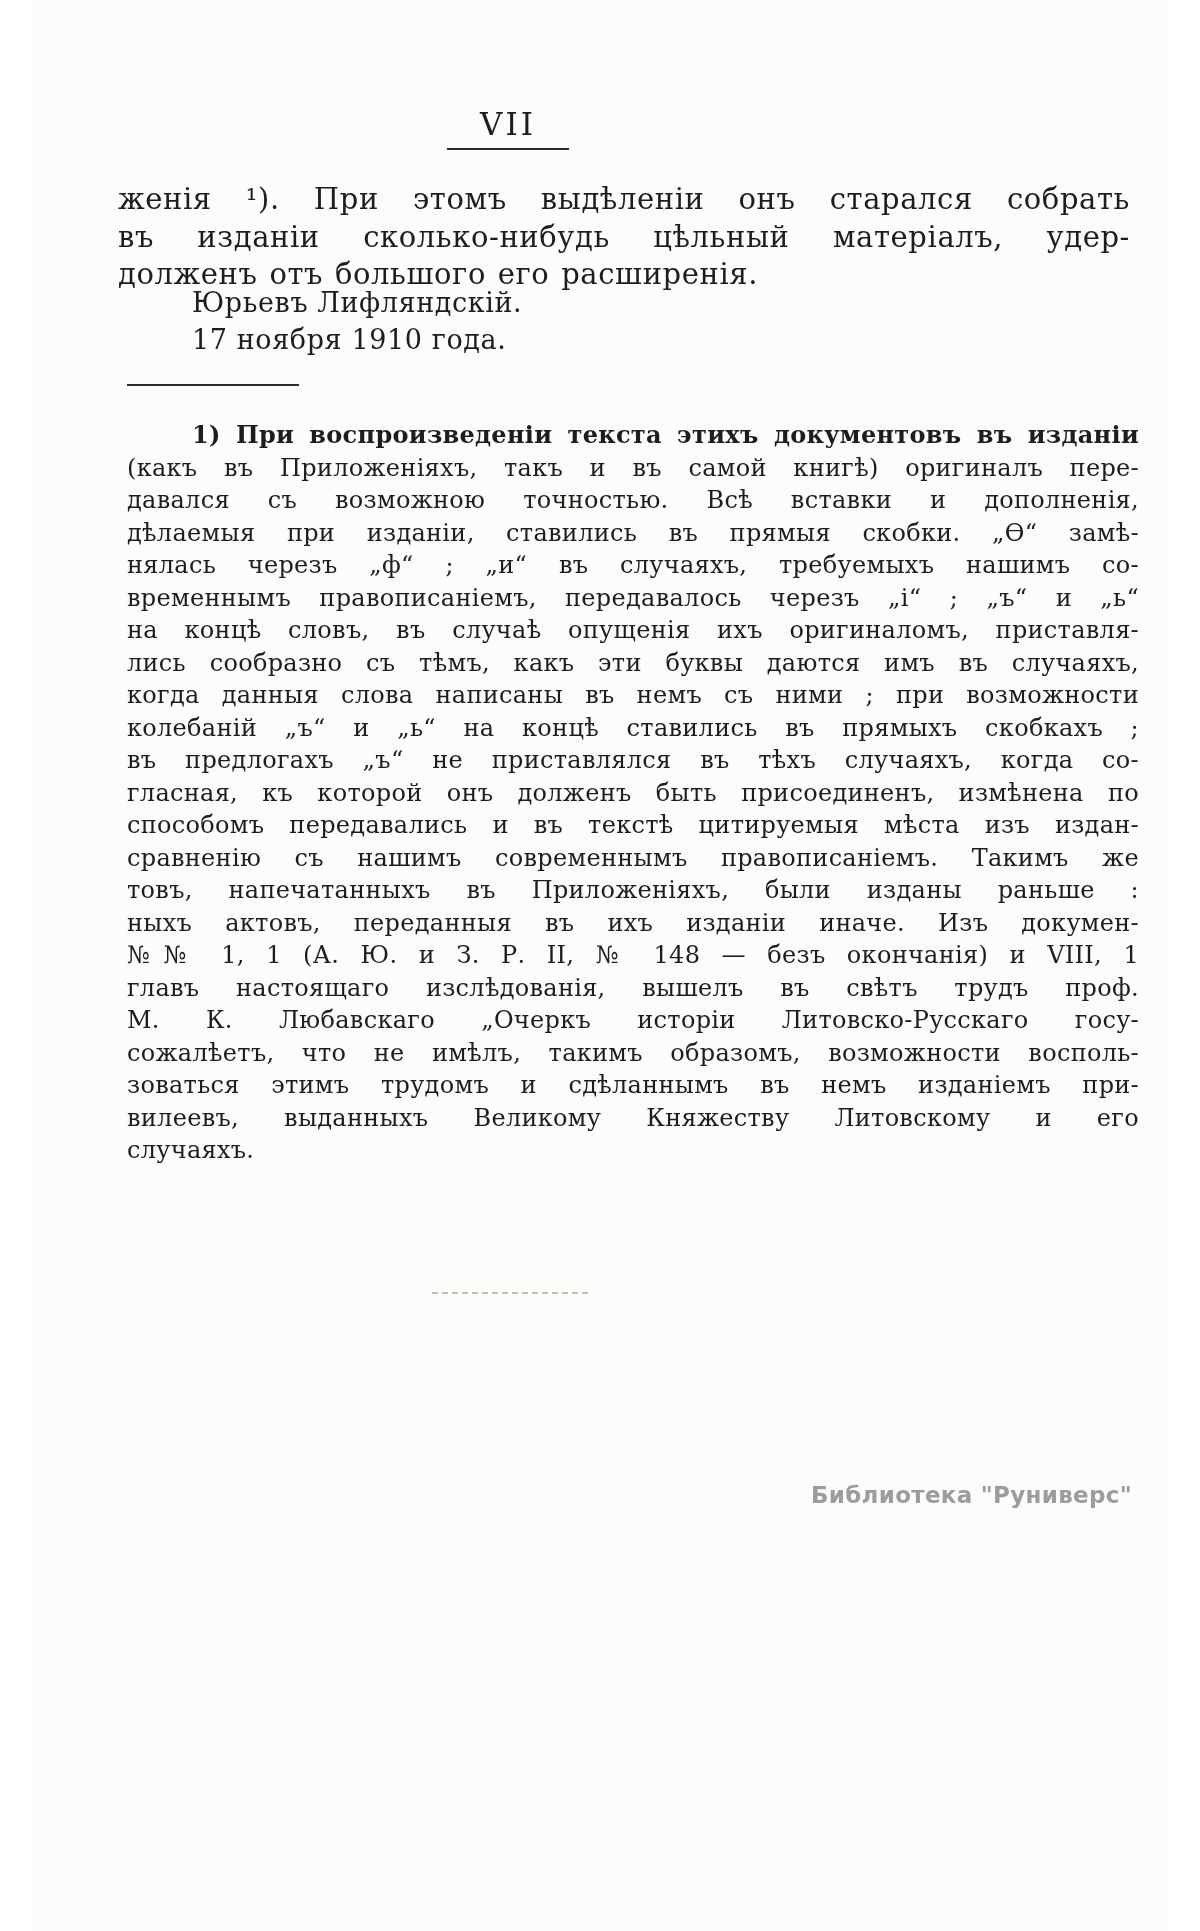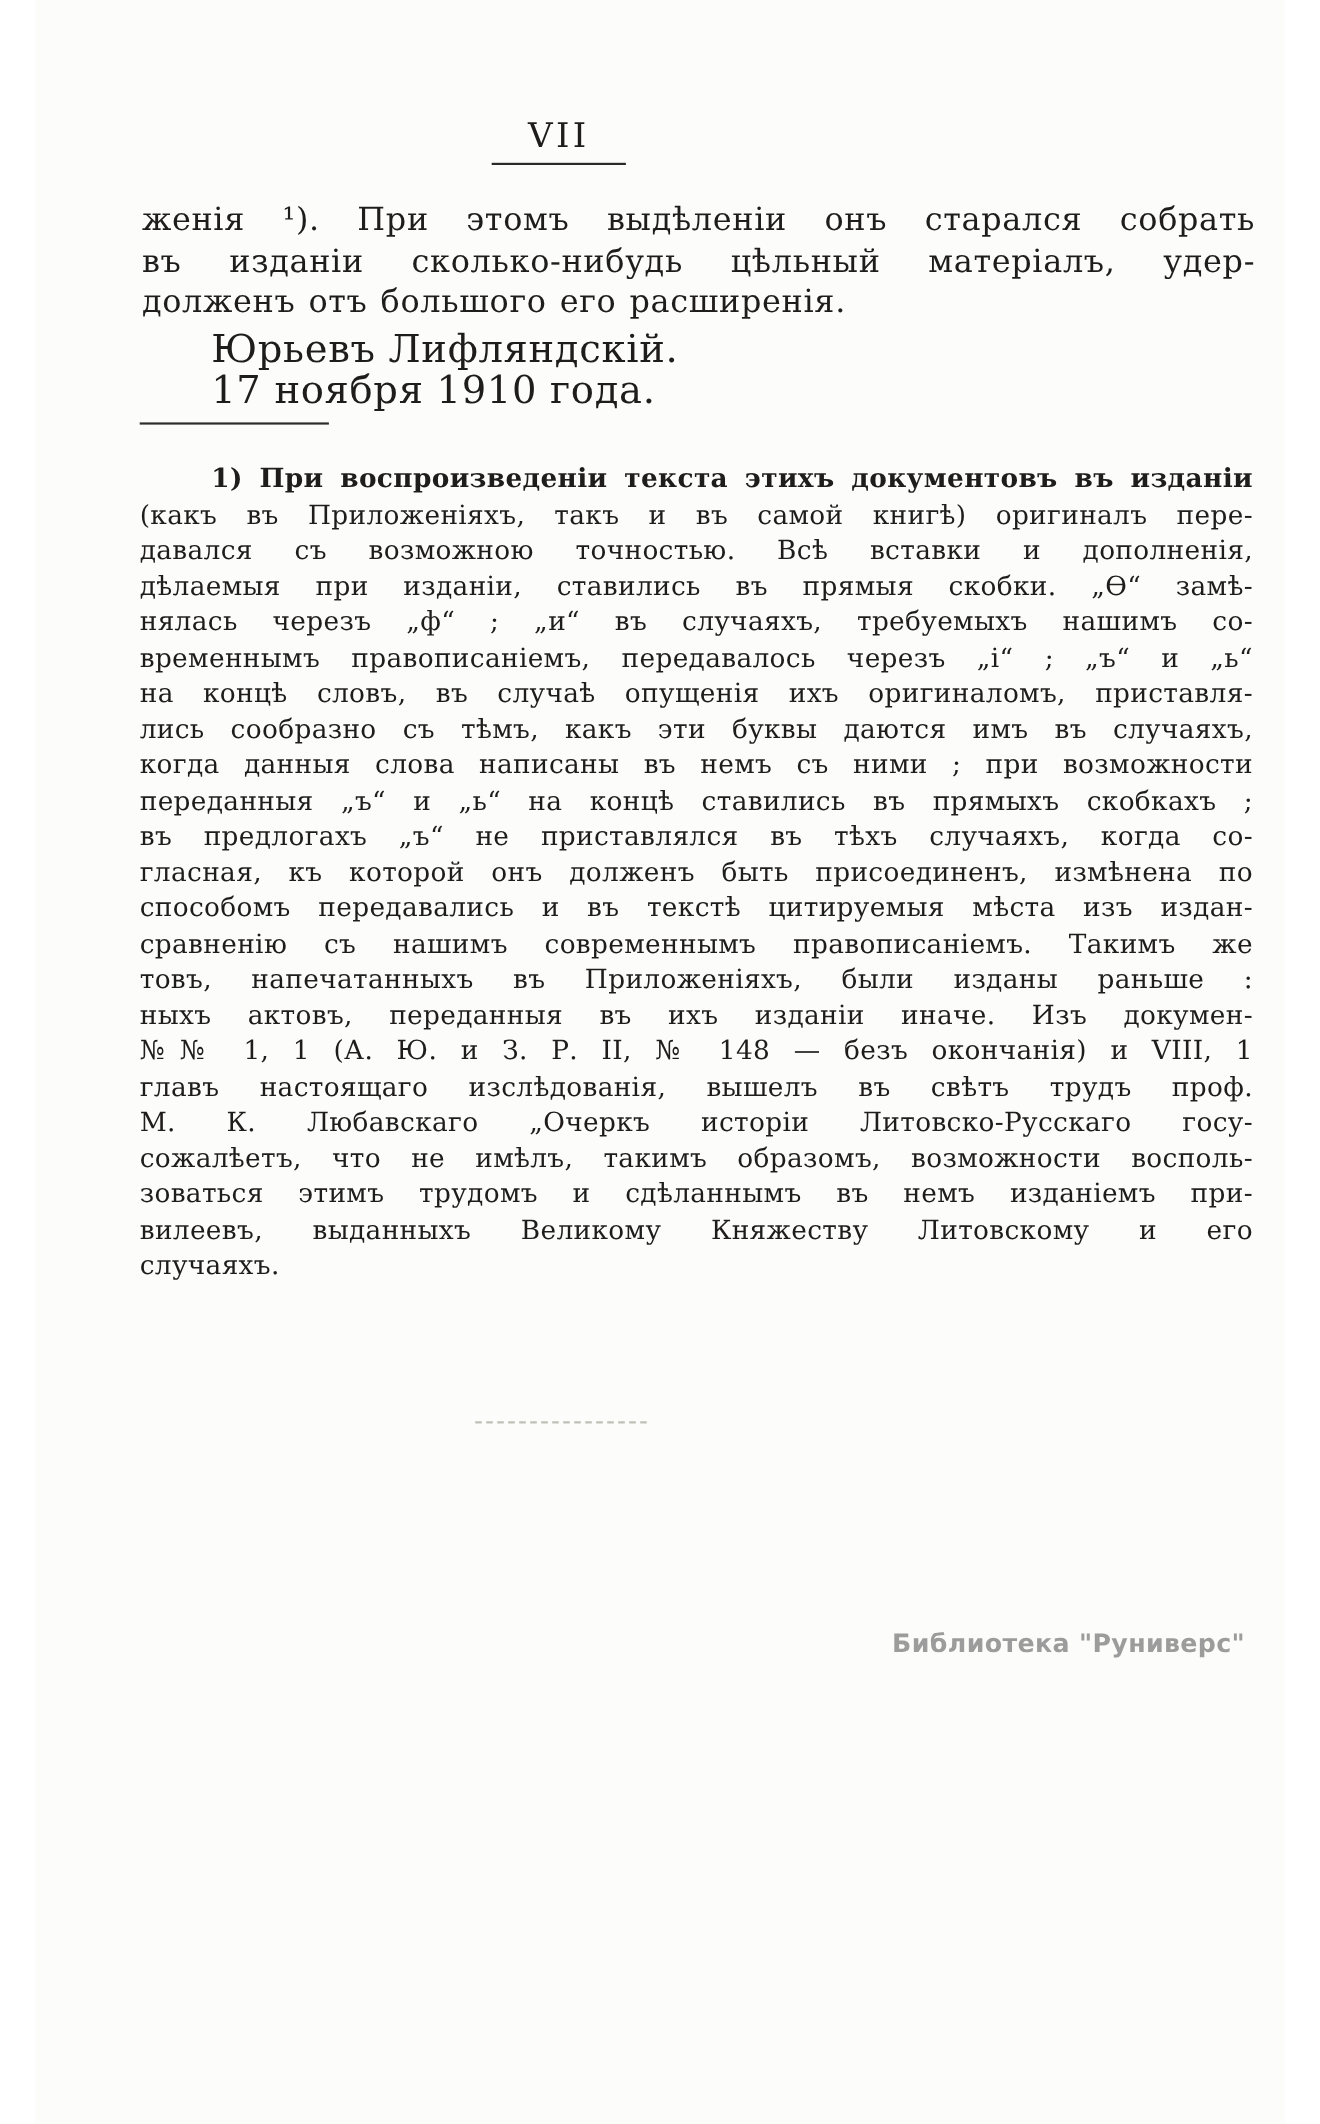--- a/index.html
+++ b/index.html
@@ -39,33 +39,33 @@
   .tline {
     text-align: justify;
     text-align-last: justify;
     white-space: normal;
   }
   .tline-last { text-align-last: left; }
   
   .main-text {
     position: absolute;
     top: 181px;
-    left: 97px;
+    left: 86px;
     width: 1012px;
     font-size: 29px;
     line-height: 37.5px;
     letter-spacing: 0.6px;
     word-spacing: 2px;
   }
   
   .signature {
     position: absolute;
-    top: 300px;
+    top: 284px;
     left: 160px;
-    font-size: 35px;
+    font-size: 27px;
     line-height: 37px;
     letter-spacing: 0.6px;
   }
   
   .footnote-rule {
     position: absolute;
     top: 384px;
     left: 95px;
     width: 172px;
     height: 2px;
@@ -129,21 +129,21 @@
   <div class="footnote">
       <div class="tline tline-first">1) При воспроизведеніи текста этихъ документовъ въ изданіи</div>
       <div class="tline">(какъ въ Приложеніяхъ, такъ и въ самой книгѣ) оригиналъ пере-</div>
       <div class="tline">давался съ возможною точностью.  Всѣ вставки и дополненія,</div>
       <div class="tline">дѣлаемыя при изданіи, ставились въ прямыя скобки.  „Ѳ“ замѣ-</div>
       <div class="tline">нялась черезъ „ф“ ;  „и“ въ случаяхъ, требуемыхъ нашимъ со-</div>
       <div class="tline">временнымъ правописаніемъ, передавалось черезъ „і“ ; „ъ“ и „ь“</div>
       <div class="tline">на концѣ словъ, въ случаѣ опущенія ихъ оригиналомъ, приставля-</div>
       <div class="tline">лись сообразно съ тѣмъ, какъ эти буквы даются имъ въ случаяхъ,</div>
       <div class="tline">когда данныя слова написаны въ немъ съ ними ; при возможности</div>
-      <div class="tline">переданныя „ъ“ и „ь“ на концѣ ставились въ прямыхъ скобкахъ ;</div>
+      <div class="tline">колебаній „ъ“ и „ь“ на концѣ ставились въ прямыхъ скобкахъ ;</div>
       <div class="tline">въ предлогахъ „ъ“ не приставлялся въ тѣхъ случаяхъ, когда со-</div>
       <div class="tline">гласная, къ которой онъ долженъ быть присоединенъ, измѣнена по</div>
       <div class="tline">способомъ передавались и въ текстѣ цитируемыя мѣста изъ издан-</div>
       <div class="tline">сравненію съ нашимъ современнымъ правописаніемъ.  Такимъ же</div>
       <div class="tline">товъ, напечатанныхъ въ Приложеніяхъ, были изданы раньше :</div>
       <div class="tline">ныхъ актовъ, переданныя въ ихъ изданіи иначе.  Изъ докумен-</div>
       <div class="tline">№№ 1, 1 (А. Ю. и З. Р. II, № 148 — безъ окончанія) и VIII, 1</div>
       <div class="tline">главъ настоящаго изслѣдованія, вышелъ въ свѣтъ трудъ проф.</div>
       <div class="tline">М. К. Любавскаго „Очеркъ исторіи Литовско-Русскаго госу-</div>
       <div class="tline">сожалѣетъ, что не имѣлъ, такимъ образомъ, возможности восполь-</div>

